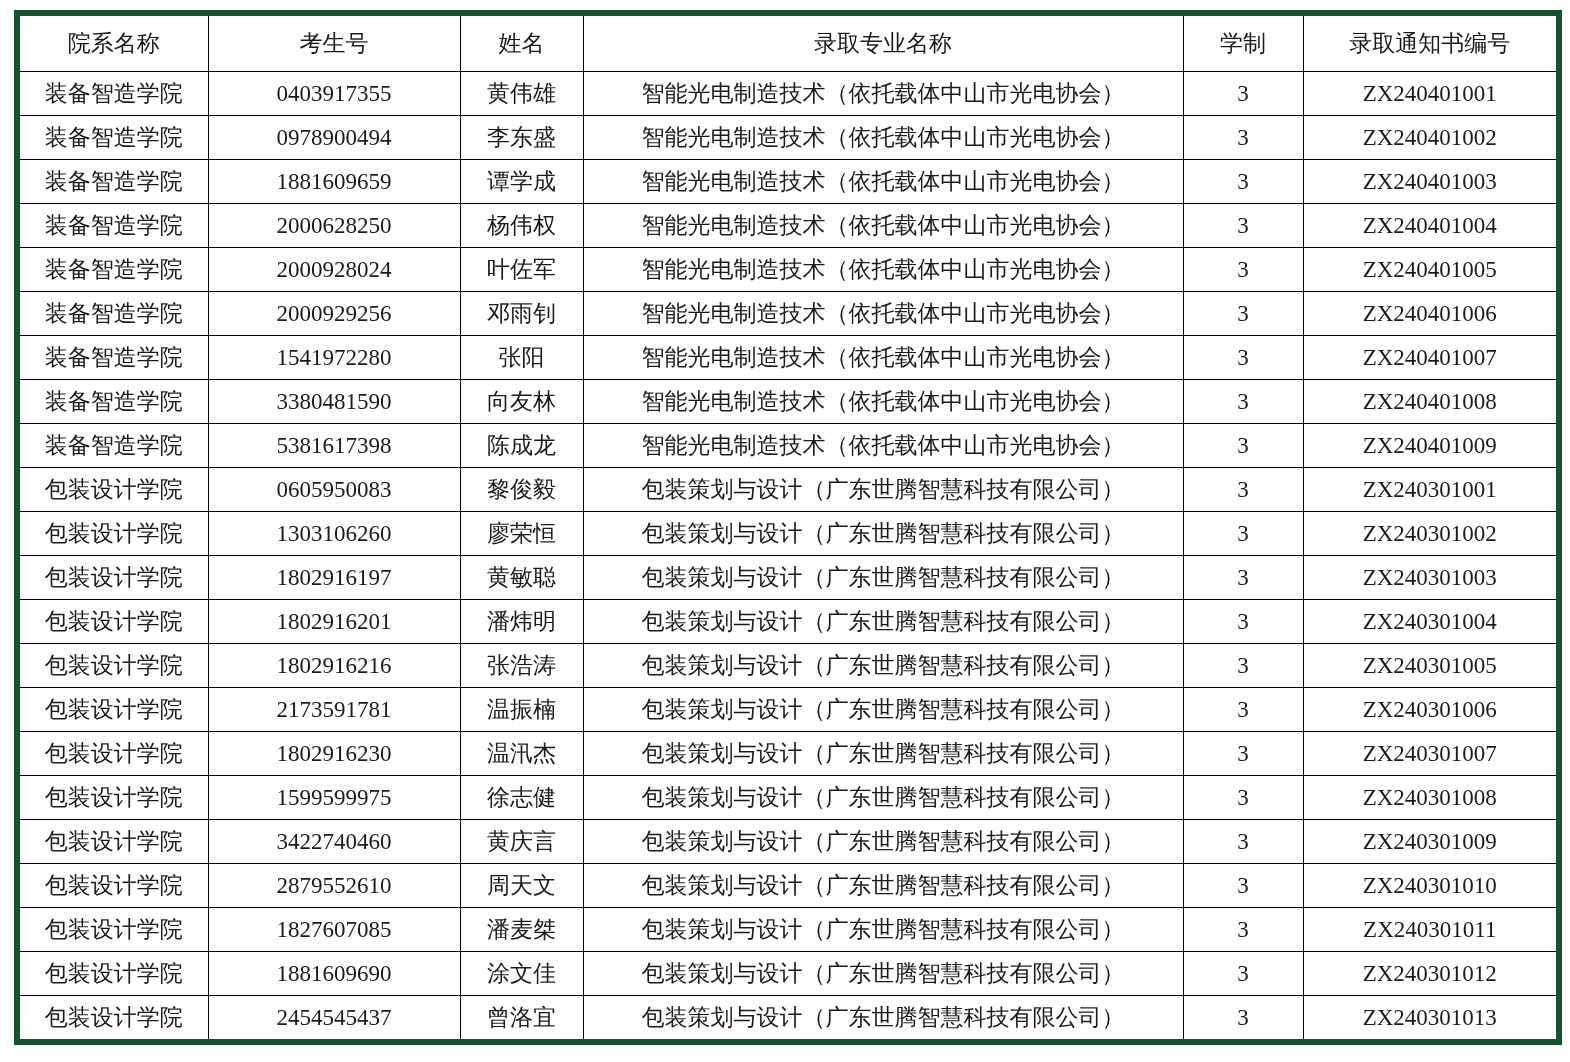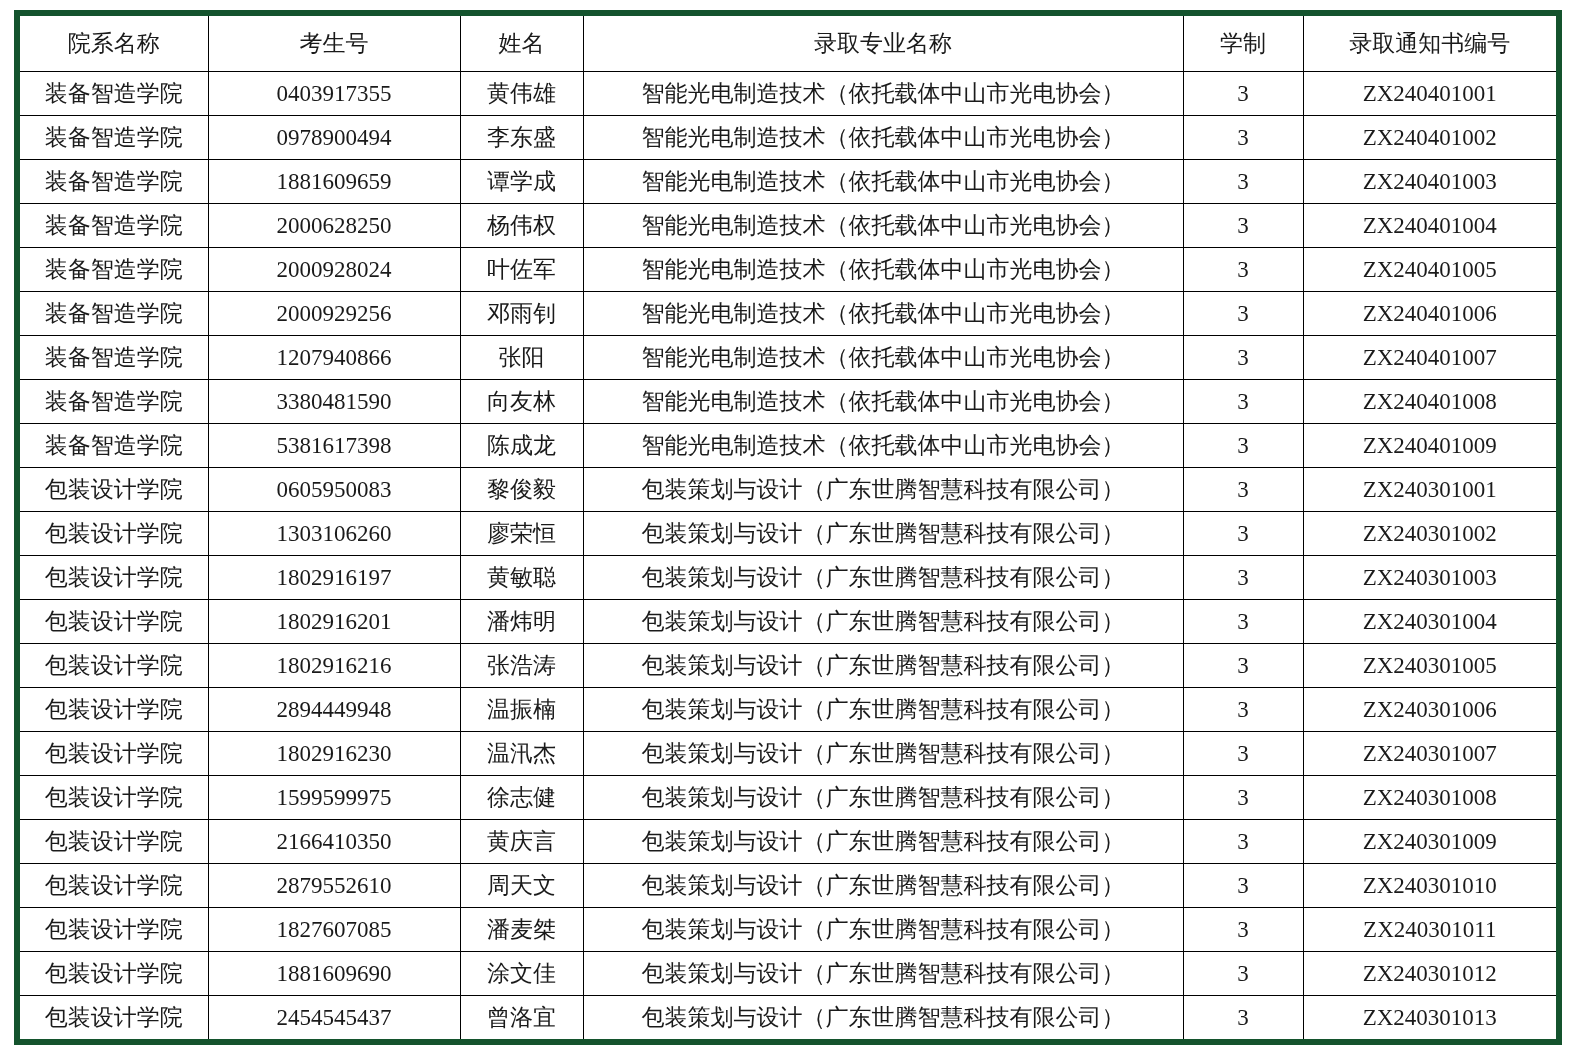--- a/index.html
+++ b/index.html
@@ -117,21 +117,21 @@
         <tr>
           <td>装备智造学院</td>
           <td>2000929256</td>
           <td>邓雨钊</td>
           <td>智能光电制造技术（依托载体中山市光电协会）</td>
           <td>3</td>
           <td>ZX240401006</td>
         </tr>
         <tr>
           <td>装备智造学院</td>
-          <td>1207940866</td>
+          <td>1541972280</td>
           <td>张阳</td>
           <td>智能光电制造技术（依托载体中山市光电协会）</td>
           <td>3</td>
           <td>ZX240401007</td>
         </tr>
         <tr>
           <td>装备智造学院</td>
           <td>3380481590</td>
           <td>向友林</td>
           <td>智能光电制造技术（依托载体中山市光电协会）</td>
@@ -181,21 +181,21 @@
         <tr>
           <td>包装设计学院</td>
           <td>1802916216</td>
           <td>张浩涛</td>
           <td>包装策划与设计（广东世腾智慧科技有限公司）</td>
           <td>3</td>
           <td>ZX240301005</td>
         </tr>
         <tr>
           <td>包装设计学院</td>
-          <td>2894449948</td>
+          <td>2173591781</td>
           <td>温振楠</td>
           <td>包装策划与设计（广东世腾智慧科技有限公司）</td>
           <td>3</td>
           <td>ZX240301006</td>
         </tr>
         <tr>
           <td>包装设计学院</td>
           <td>1802916230</td>
           <td>温汛杰</td>
           <td>包装策划与设计（广东世腾智慧科技有限公司）</td>
@@ -205,21 +205,21 @@
         <tr>
           <td>包装设计学院</td>
           <td>1599599975</td>
           <td>徐志健</td>
           <td>包装策划与设计（广东世腾智慧科技有限公司）</td>
           <td>3</td>
           <td>ZX240301008</td>
         </tr>
         <tr>
           <td>包装设计学院</td>
-          <td>2166410350</td>
+          <td>3422740460</td>
           <td>黄庆言</td>
           <td>包装策划与设计（广东世腾智慧科技有限公司）</td>
           <td>3</td>
           <td>ZX240301009</td>
         </tr>
         <tr>
           <td>包装设计学院</td>
           <td>2879552610</td>
           <td>周天文</td>
           <td>包装策划与设计（广东世腾智慧科技有限公司）</td>

